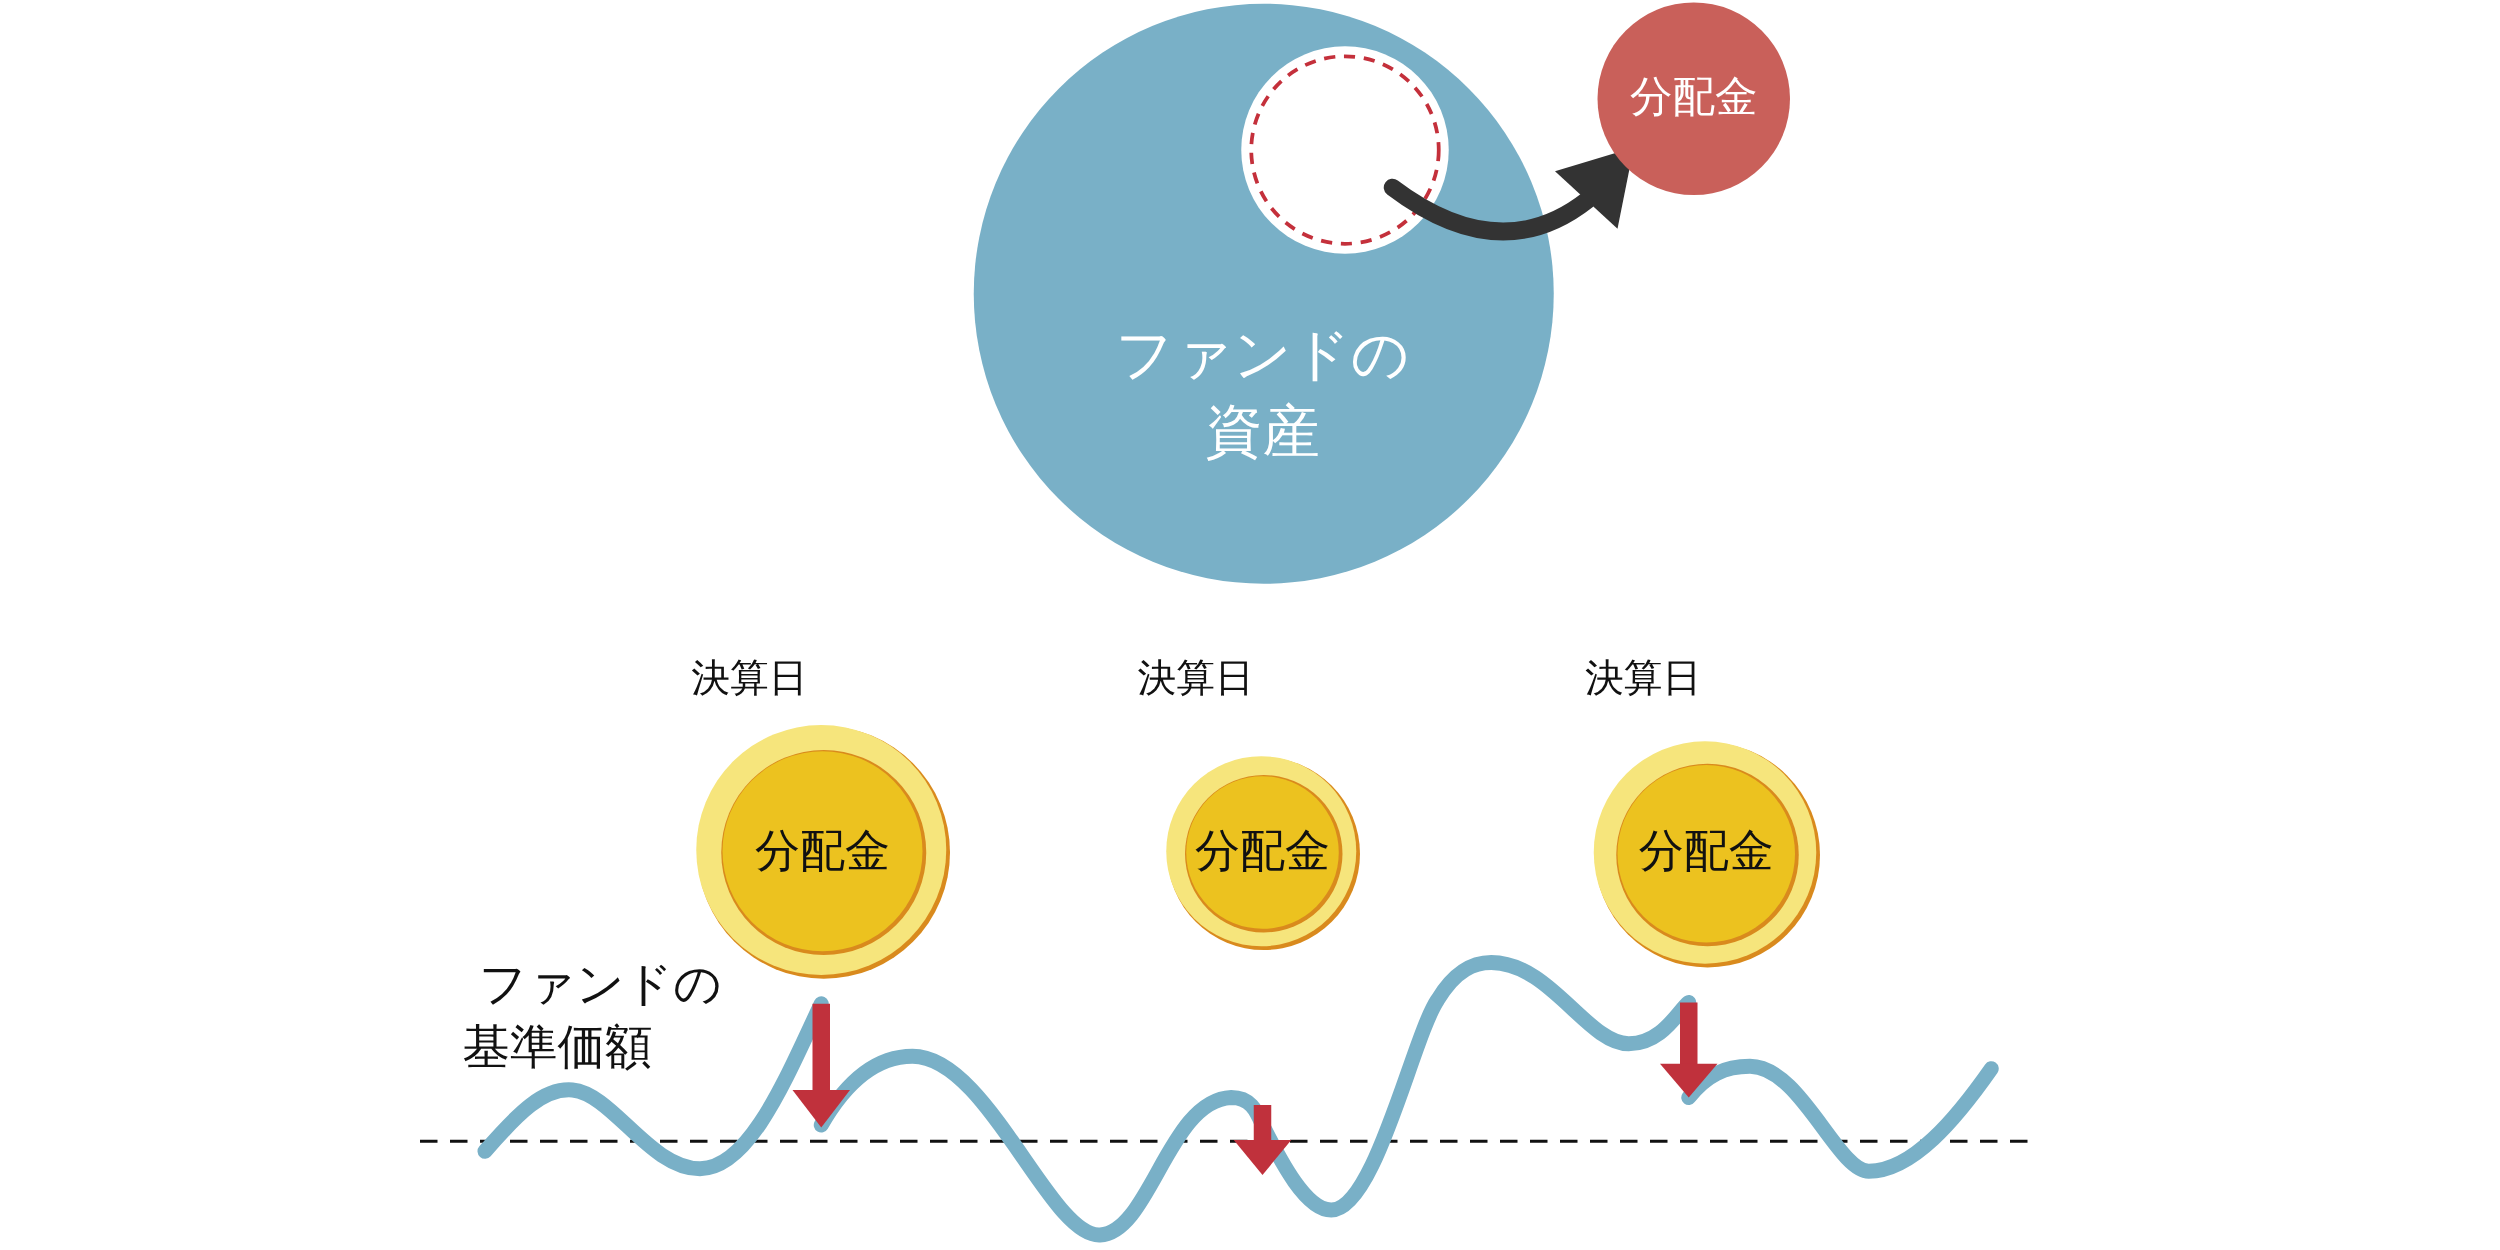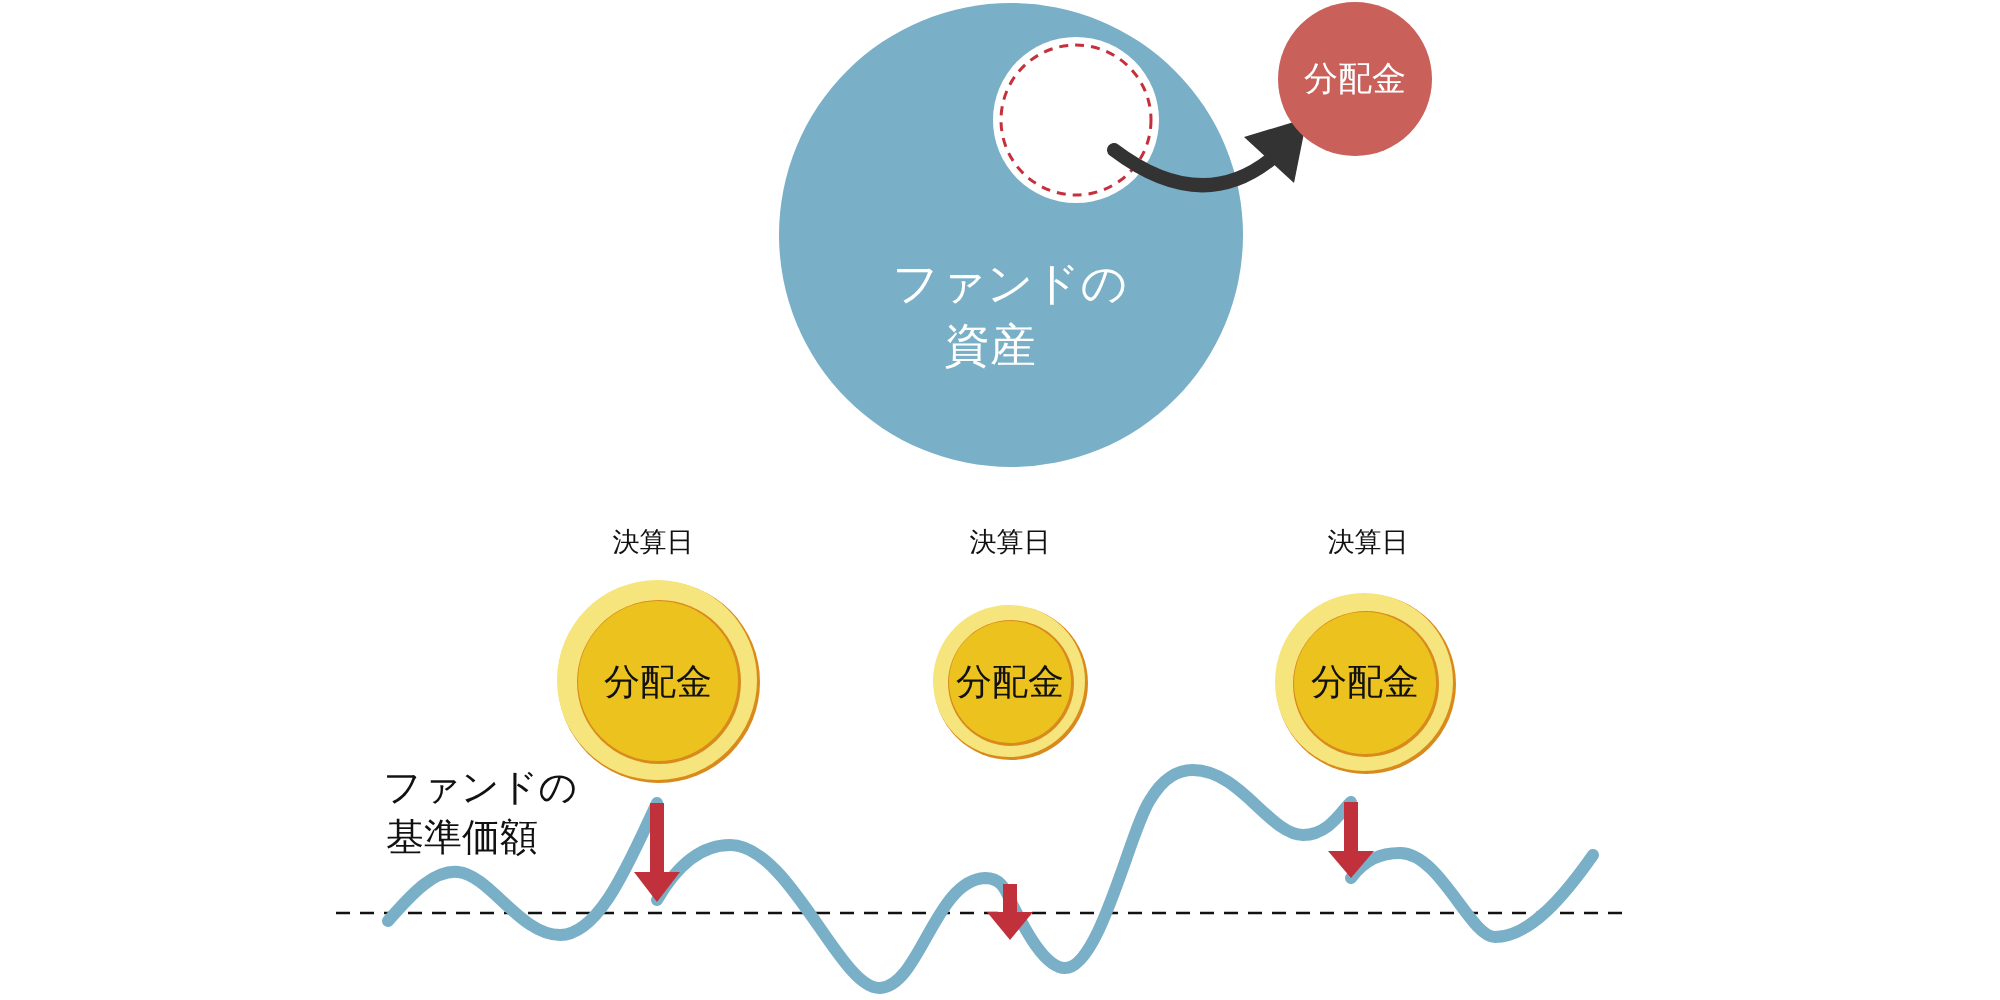--- a/index.html
+++ b/index.html
@@ -2,21 +2,21 @@
 <html><head>
 <meta charset="utf-8">
 <style>
   html, body { margin: 0; padding: 0; background: #ffffff; }
   body { width: 2000px; height: 1000px; position: relative; overflow: hidden;
          font-family: "DejaVu Sans", "Liberation Sans", sans-serif; }
   svg { position: absolute; left: 0; top: 0; }
   .lbl { position: absolute; white-space: nowrap; line-height: 1; font-weight: normal; }
   .asset-text { color: #ffffff; font-size: 46px; text-align: center; width: 300px; }
   .dist-top { color: #ffffff; font-size: 34px; text-align: center; width: 160px; }
-  .day-label { color: #111111; font-size: 27px; font-weight: normal; text-align: center; width: 200px; }
+  .day-label { color: #111111; font-size: 31px; font-weight: normal; width: 200px; }
   .coin-text { color: #111111; font-size: 36px; text-align: center; width: 200px; }
   .nav-label { color: #111111; font-size: 38px; }
 </style>
 </head>
 <body>
 
 <svg width="2000" height="1000" viewBox="0 0 2000 1000">
 
   <circle cx="1011" cy="235" r="232" fill="#79b0c7"></circle>
   <circle cx="1076" cy="120" r="83" fill="#ffffff"></circle>
@@ -75,25 +75,25 @@
   </g>
   <g>
     <circle cx="1366" cy="684" r="90" fill="#d98a1d"></circle>
     <circle cx="1364" cy="682" r="89" fill="#f6e57c"></circle>
     <circle cx="1366" cy="684" r="73" fill="#d98a1d"></circle>
     <circle cx="1365" cy="683" r="71" fill="#ecc21f"></circle>
   </g>
 </svg>
 
 <div class="lbl asset-text" style="left:860px; top:260px;">ファンドの</div>
-<div class="lbl asset-text" style="left:840px; top:322px;">資産</div>
+<div class="lbl asset-text" style="left:860px; top:322px;">資産</div>
 <div class="lbl dist-top" style="left:1275px; top:61px;">分配金</div>
 
 <div class="lbl day-label" style="left:553px; top:528px;">決算日</div>
 <div class="lbl day-label" style="left:910px; top:528px;">決算日</div>
 <div class="lbl day-label" style="left:1268px; top:528px;">決算日</div>
 
 <div class="lbl coin-text" style="left:558px; top:664px;">分配金</div>
 <div class="lbl coin-text" style="left:910px; top:664px;">分配金</div>
 <div class="lbl coin-text" style="left:1265px; top:664px;">分配金</div>
 
 <div class="lbl nav-label" style="left:383px; top:768px;">ファンドの</div>
-<div class="lbl nav-label" style="left:386px; top:818px;">基準価額</div>
+<div class="lbl nav-label" style="left:370px; top:818px;">基準価額</div>
 
 </body></html>

